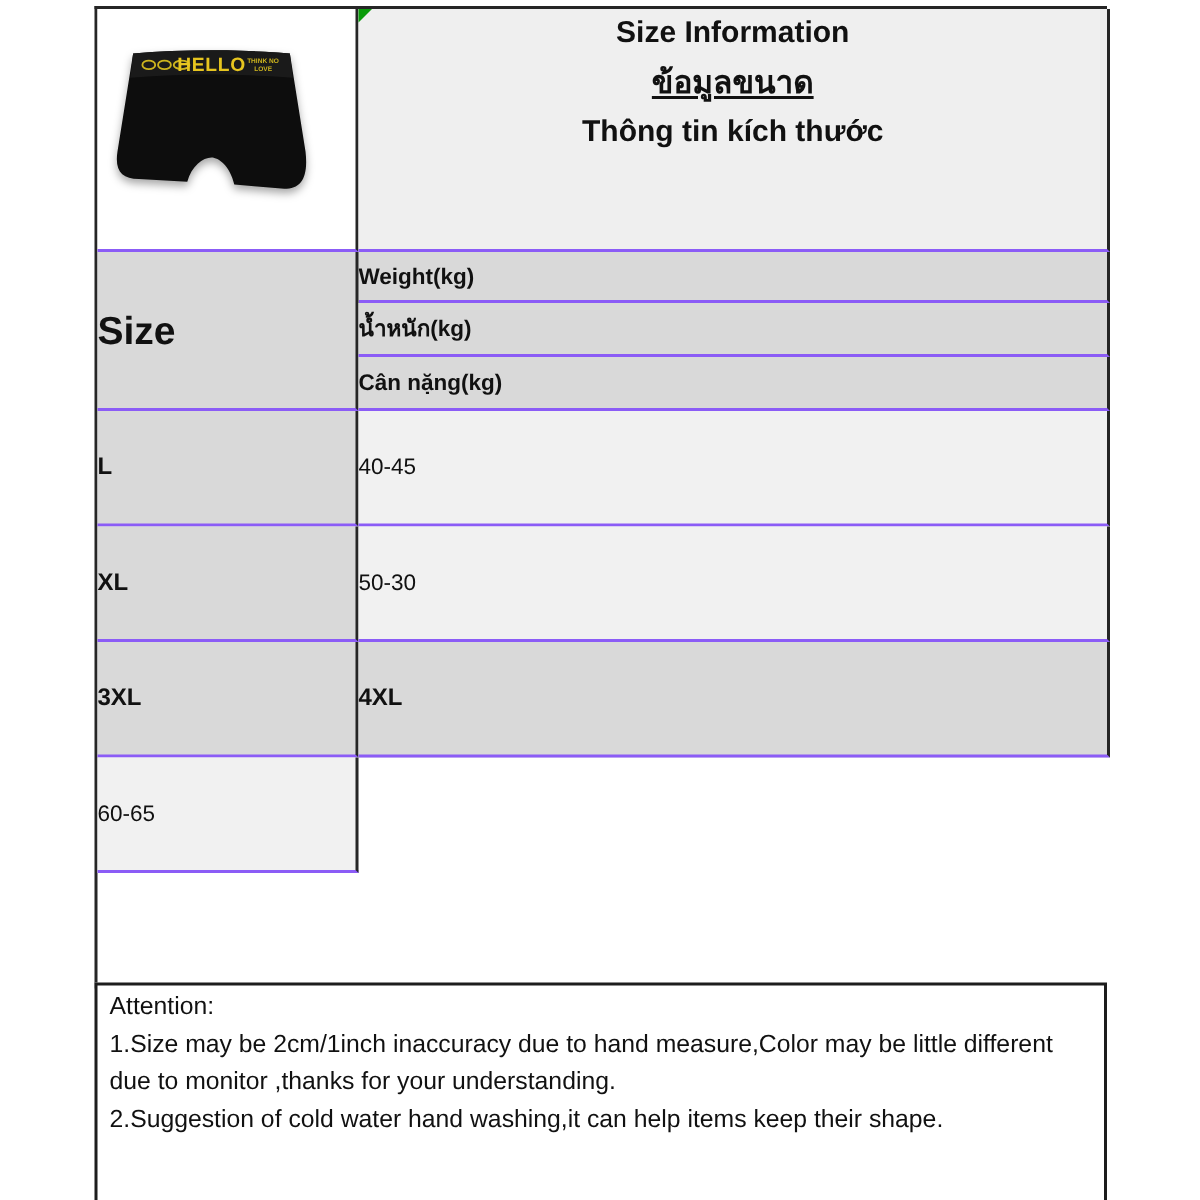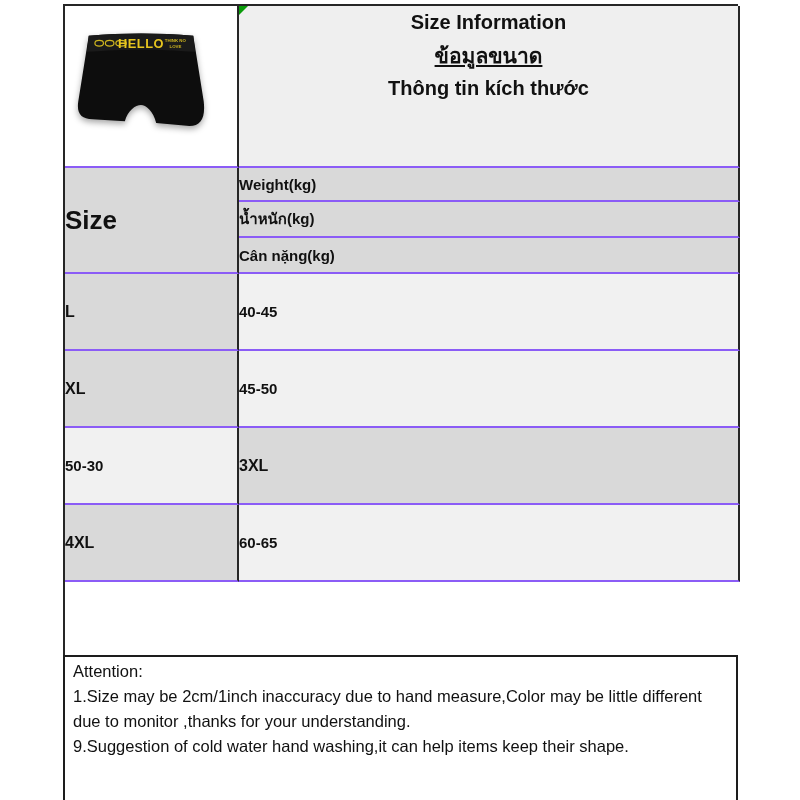--- a/index.html
+++ b/index.html
@@ -60,21 +60,20 @@
     font-size:15px;
   }
   .cell-rowlabel{
     background:#d9d9d9;
     font-weight:bold;
     font-size:16px;
   }
   .cell-rowvalue{
     background:#f1f1f1;
     font-size:15px;
-    font-weight:bold;
   }
   .attention-box{
     position:absolute;
     left:63px;top:655px;
     width:675px;height:152px;
     box-sizing:border-box;
     background:#ffffff;
     border:2px solid #1d1d1d;
     padding:2px 8px;
     font-size:16.5px;
@@ -123,29 +122,28 @@
 
     <div class="cell cell-wheader" style="grid-column:2;grid-row:2;">Weight(kg)</div>
     <div class="cell cell-size-head">Size</div>
     <div class="cell cell-wheader" style="grid-column:2;grid-row:4;">Cân nặng(kg)</div>
     <div class="cell cell-wheader" style="grid-column:2;grid-row:3;">น้ำหนัก(kg)</div>
 
     <div class="cell cell-rowlabel">L</div>
     <div class="cell cell-rowvalue">40-45</div>
 
     <div class="cell cell-rowlabel">XL</div>
-    <div class="cell cell-rowvalue">45-50</div>
 
     <div class="cell cell-rowvalue">50-30</div>
 
     <div class="cell cell-rowlabel">3XL</div>
 
     <div class="cell cell-rowlabel">4XL</div>
     <div class="cell cell-rowvalue">60-65</div>
   </div>
 
   <div class="attention-box">
     <div>Attention:</div>
     <div>1.Size may be 2cm/1inch inaccuracy due to hand measure,Color may be little different due to monitor ,thanks for your understanding.</div>
-    <div>9.Suggestion of cold water hand washing,it can help items keep their shape.</div>
+    <div>2.Suggestion of cold water hand washing,it can help items keep their shape.</div>
   </div>
 
 </div>
 
 </body></html>

